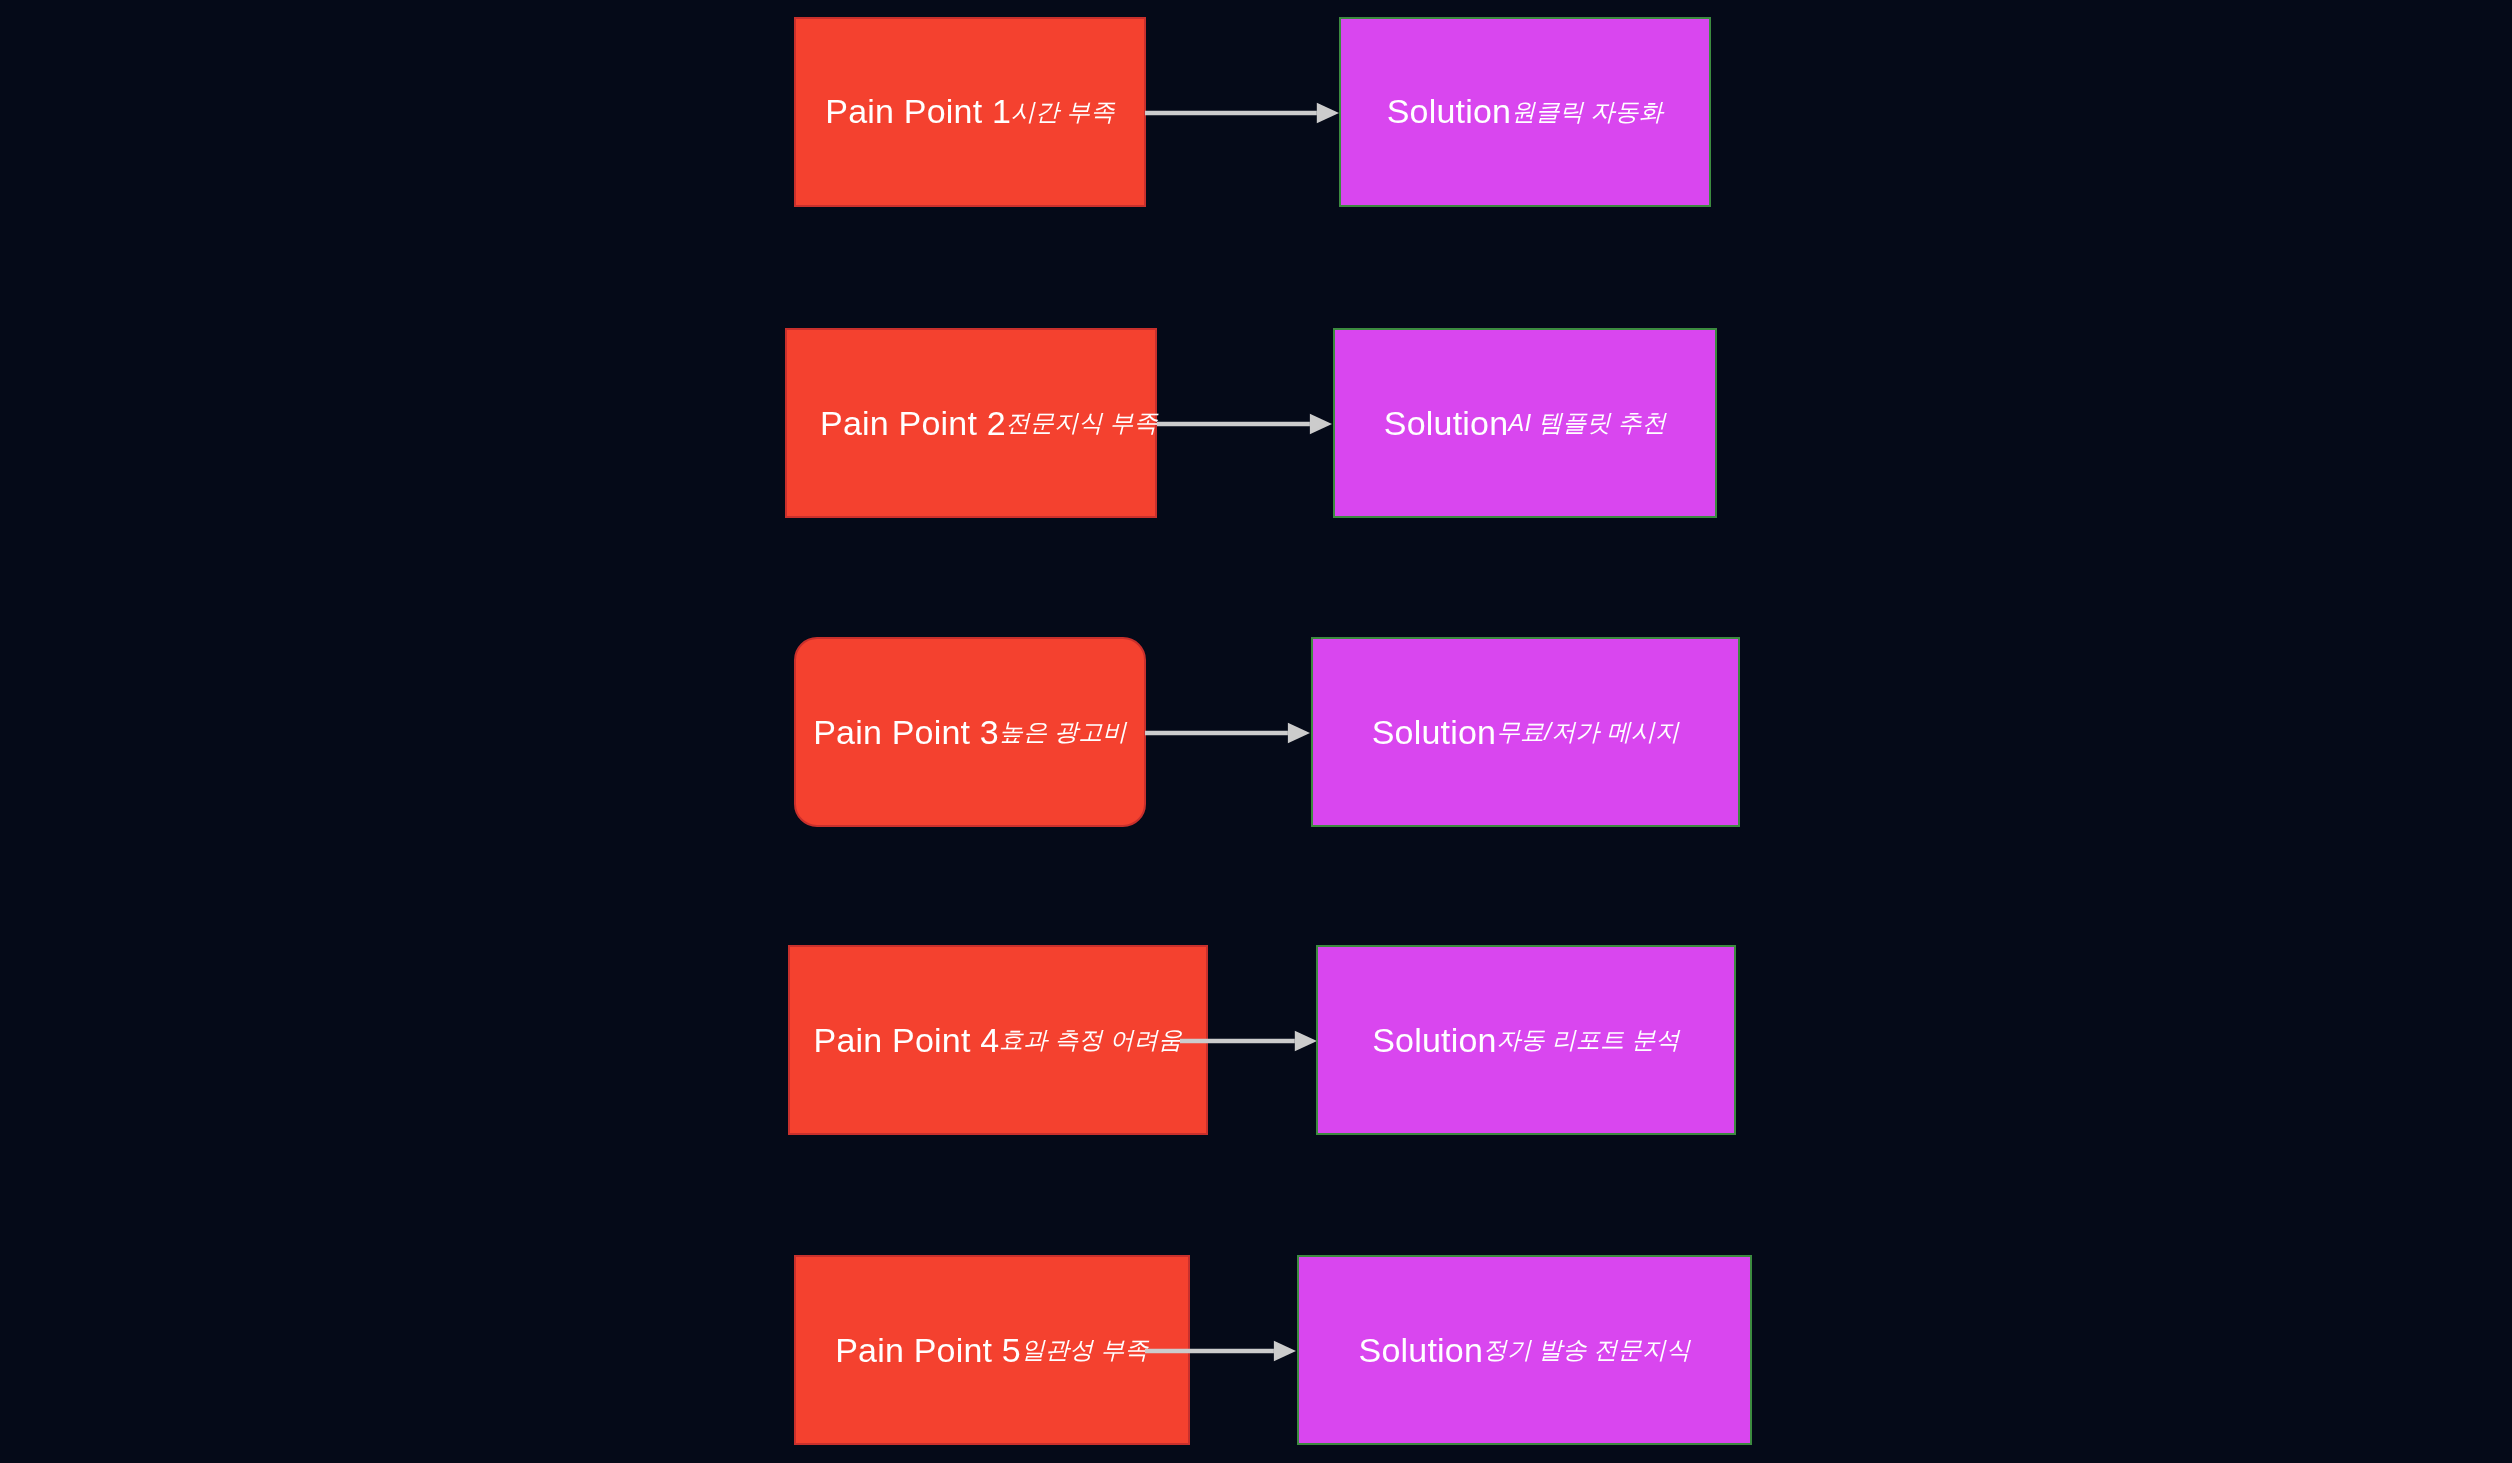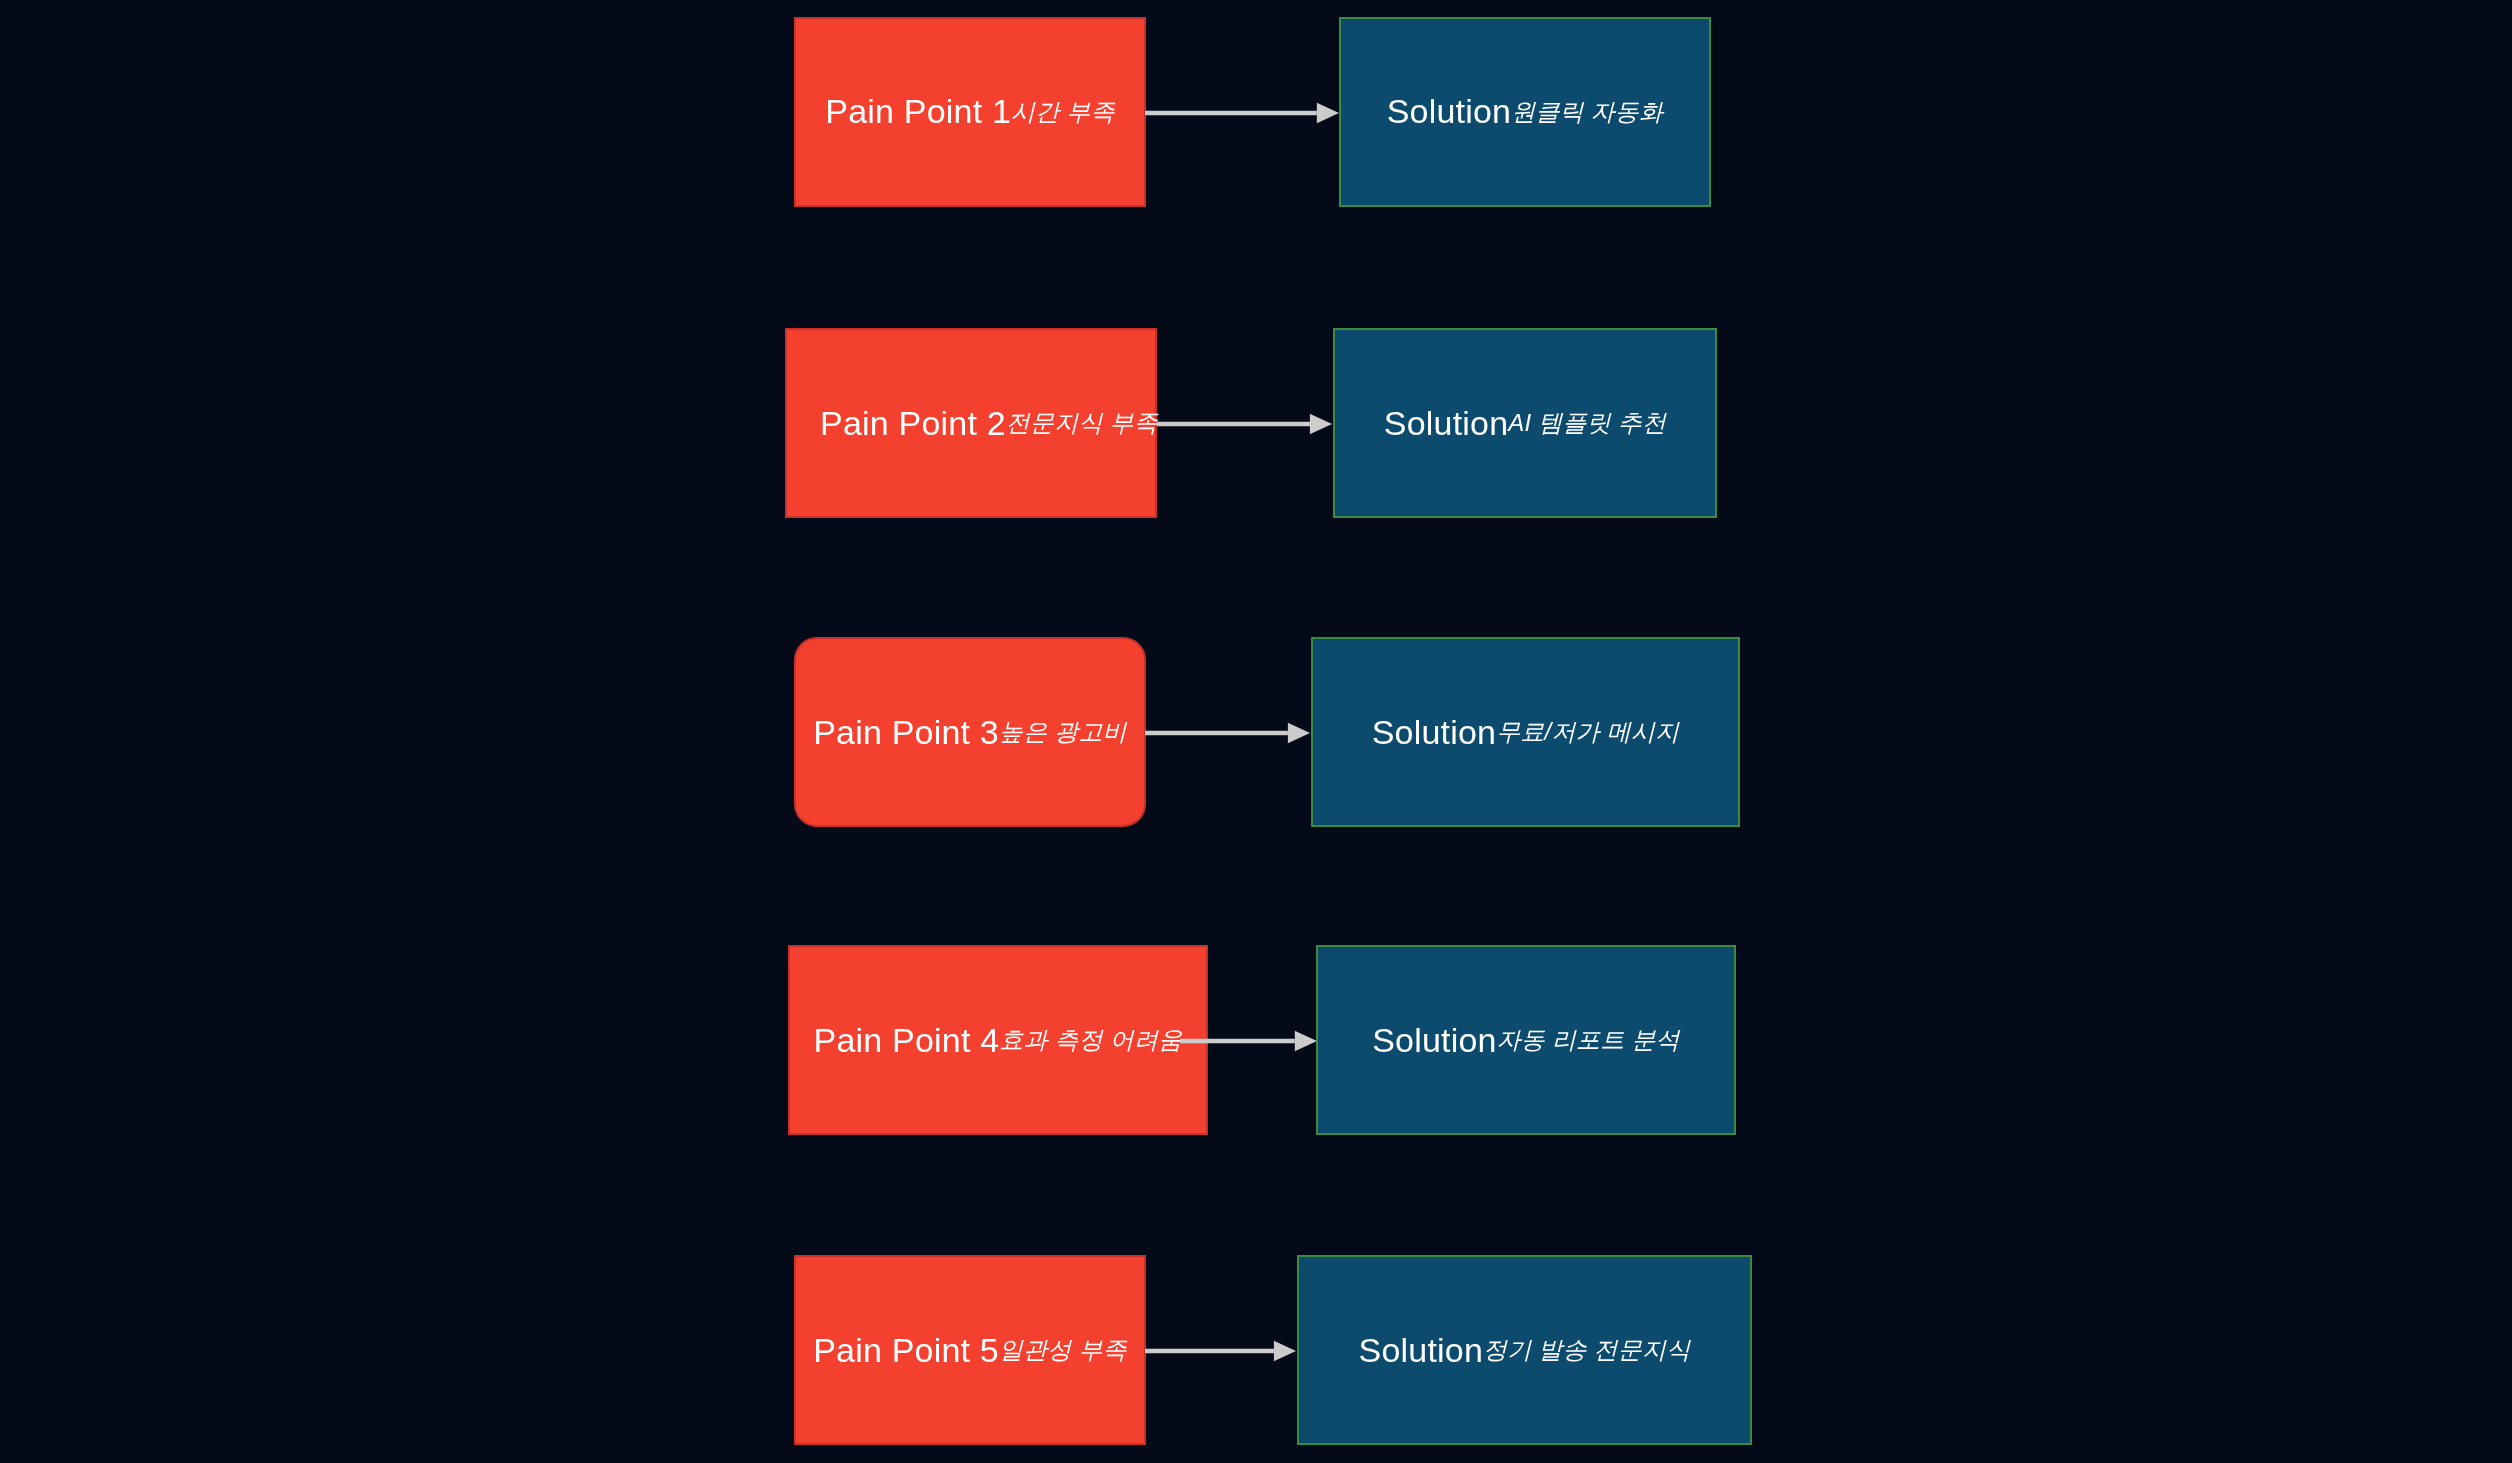--- a/index.html
+++ b/index.html
@@ -41,21 +41,21 @@
     display: block;
     white-space: nowrap;
   }
 
   .pain {
     background: #f4412f;
     border: 2.8px solid #c9302c;
   }
 
   .solution {
-    background: #0c4a6e;
+    background: #d946ef;
     border: 2.8px solid #3c8b3f;
   }
 
   .label-en {
     font-size: 34px;
     font-weight: 400;
   }
   .label-ko {
     font-size: 24px;
     font-weight: 400;
@@ -148,21 +148,21 @@
       </svg>
     </div>
 
     <div class="node solution" style="left:1316px; top:0px; width:420px; height:190px;">
       <span class="line1 label-en">Solution</span>
       <span class="line2 label-ko">자동 리포트 분석</span>
     </div>
   </div>
 
   <div class="row" style="top:1255px;height:190px;">
-    <div class="node pain" style="left:794px; top:0px; width:352px; height:190px;">
+    <div class="node pain" style="left:794px; top:0px; width:396px; height:190px;">
       <span class="line1 label-en">Pain Point 5</span>
       <span class="line2 label-ko">일관성 부족</span>
     </div>
 
     <div class="connector" style="left:1145px; top:82px; width:151px;">
       <svg width="151" height="28" viewBox="0 0 164 30" aria-hidden="true">
         <line x1="0" y1="15" x2="140" y2="15" stroke="#cccccc" stroke-width="5"></line>
         <polygon points="140,4 164,15 140,26" fill="#cccccc"></polygon>
       </svg>
     </div>

